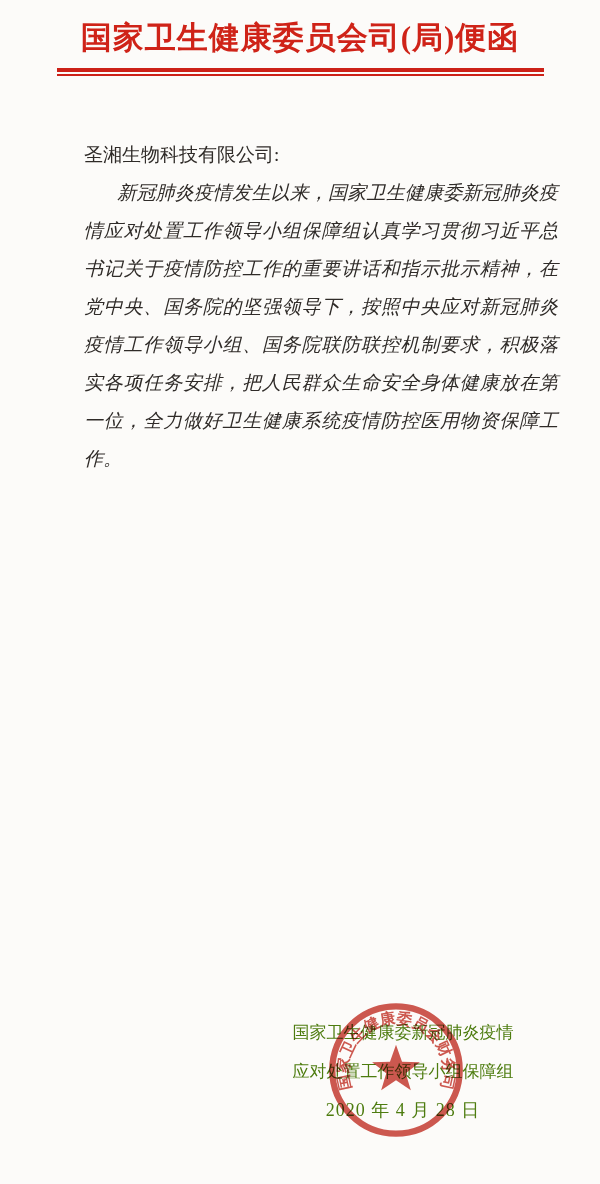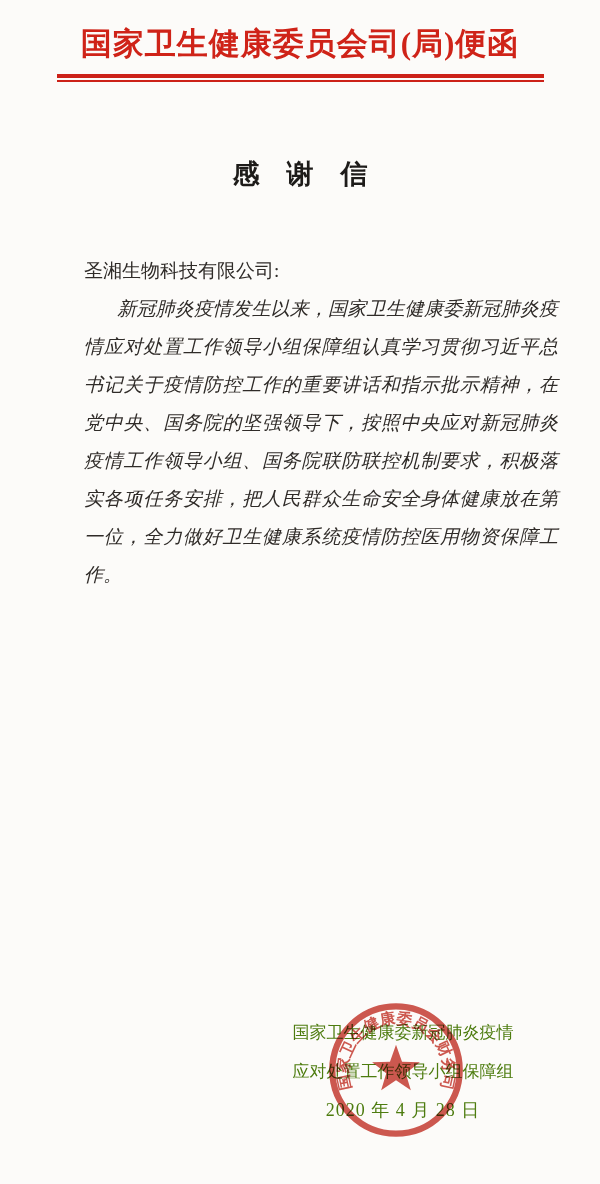--- a/index.html
+++ b/index.html
@@ -7,21 +7,21 @@
     position: relative;
     width: 600px;
     height: 1184px;
     margin: 0 auto;
     background: #fcfbf9;
     overflow: hidden;
     font-family: "Liberation Serif", "DejaVu Serif", serif;
     color: #2f2b28;
   }
   .letterhead {
-    padding-top: 21px;
+    padding-top: 15px;
     text-align: center;
     font-size: 31px;
     line-height: 46px;
     font-weight: bold;
     letter-spacing: 1px;
     white-space: nowrap;
   }
   .divider {
     width: 487px;
     height: 2px;
@@ -75,21 +75,20 @@
 </style>
 </head>
 <body>
 
 <div class="page">
 
   <div class="letterhead" style="color: rgb(207, 35, 24);">国家卫生健康委员会司(局)便函</div>
 
   <div class="divider" style="border-top-color: rgb(204, 33, 24); border-bottom-color: rgb(204, 33, 24);"></div>
 
-  <div class="title">感　谢　信</div>
 
   <div class="body-text" style="color: rgb(47, 43, 40);">
     <p class="salutation">圣湘生物科技有限公司:</p>
     <p class="para">新冠肺炎疫情发生以来，国家卫生健康委新冠肺炎疫情应对处置工作领导小组保障组认真学习贯彻习近平总书记关于疫情防控工作的重要讲话和指示批示精神，在党中央、国务院的坚强领导下，按照中央应对新冠肺炎疫情工作领导小组、国务院联防联控机制要求，积极落实各项任务安排，把人民群众生命安全身体健康放在第一位，全力做好卫生健康系统疫情防控医用物资保障工作。</p>
   </div>
 
   <div class="sig-block" style="color: #4d7c0f;">
     <div>国家卫生健康委新冠肺炎疫情</div>
     <div>应对处置工作领导小组保障组</div>
     <div class="sig-date">2020 年 4 月 28 日</div>

